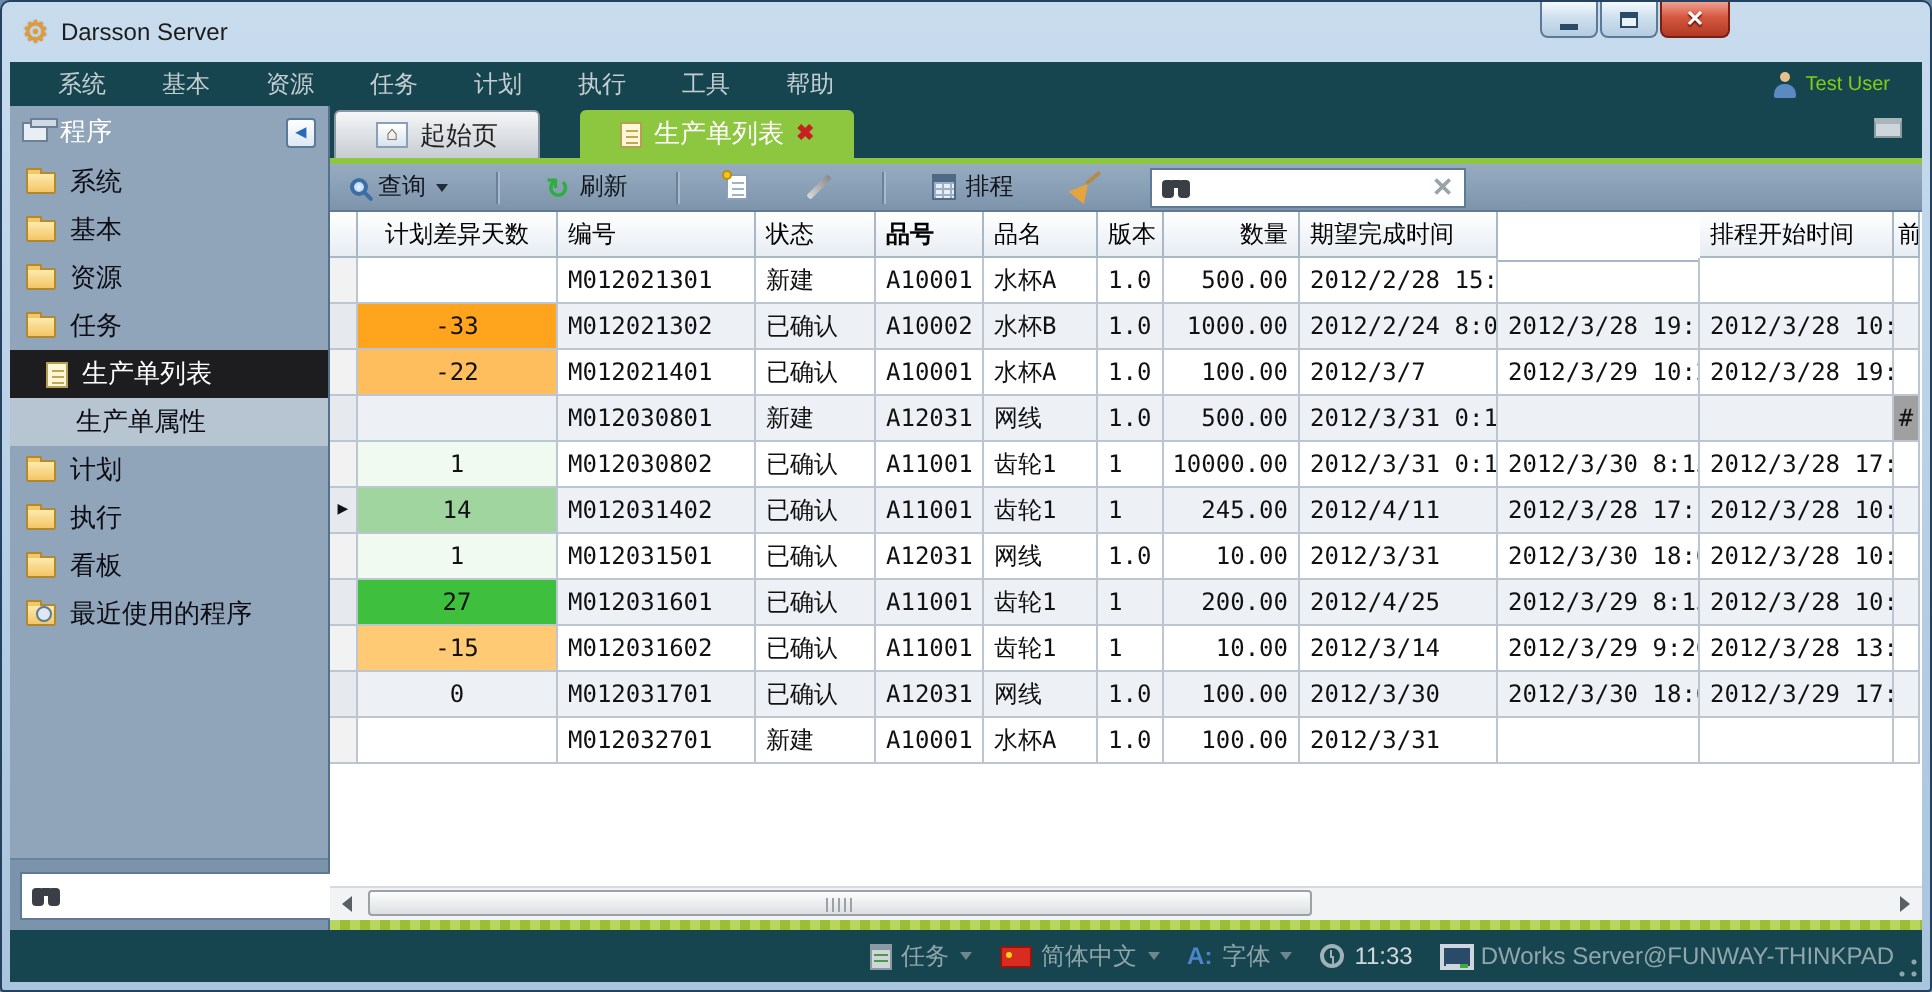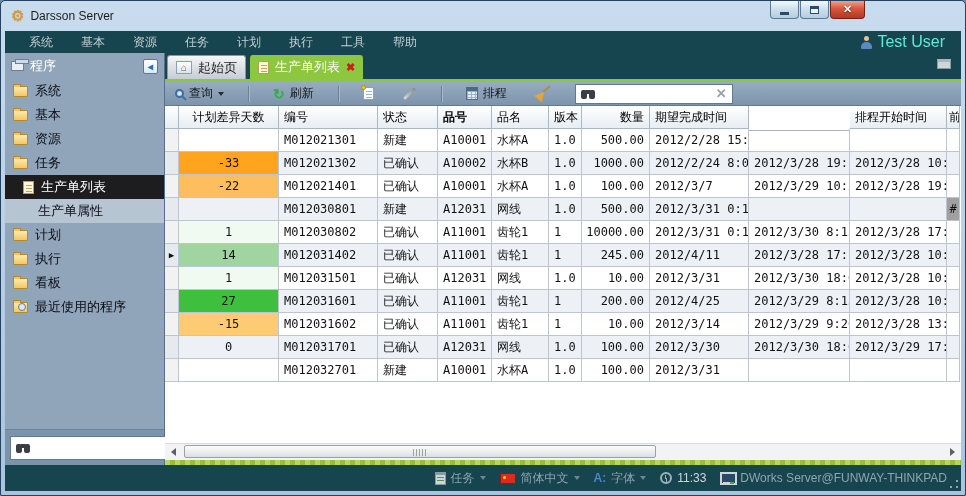--- a/index.html
+++ b/index.html
@@ -22,21 +22,21 @@
   .max-glyph { width:9px; height:8px; border:1px solid #2a4a66; border-top:3px solid #2a4a66; background:#e8f2fa; }
   .win-btn.close { width:35px; background:linear-gradient(#f0a090,#d6573f 45%,#b03a24); border-color:#7a2012;
     color:#fff; font-size:11px; font-weight:bold; text-shadow:0 1px 1px #601008; }
   
   .menubar { height:22px; background:#17454f; display:flex; align-items:center; padding:0 10px; }
   .menu-item { font-size:12px; color:#c3ced1; padding:0 14px; cursor:default; }
   .menu-right { margin-left:auto; display:flex; align-items:center; gap:5px; padding-right:6px; }
   .person-icon { width:11px; height:13px; position:relative; }
   .person-icon::before { content:""; position:absolute; top:0; left:3px; width:5px; height:5px; border-radius:50%; background:#e8c08a; }
   .person-icon::after { content:""; position:absolute; bottom:0; left:0; width:11px; height:7px; border-radius:5px 5px 1px 1px; background:#5a8ac0; }
-  .user-name { font-size:16px; color:#5eead4; }
+  .user-name { font-size:10px; color:#84cc16; }
   
   .content { flex:1; display:flex; min-height:0; }
   
   .sidebar { width:160px; background:#90a5ba; border-right:1px solid #54708c; display:flex; flex-direction:column; }
   .sidebar-header { height:26px; display:flex; align-items:center; padding:0 6px; gap:6px; }
   .winstack-icon { width:13px; height:10px; background:#e8eef4; border:1px solid #6a8097; position:relative; }
   .winstack-icon::before { content:""; position:absolute; top:-3px; left:3px; width:12px; height:3px; background:#cfdae4; border:1px solid #6a8097; }
   .sidebar-header-label { font-size:13px; color:#ffffff; flex:1; }
   .collapse-btn { width:15px; height:15px; background:linear-gradient(#ffffff,#dce8f2); border:1px solid #5a7a9a; border-radius:2px;
     font-size:10px; color:#2a6ab8; display:flex; align-items:center; justify-content:center; font-weight:bold; }
@@ -55,21 +55,21 @@
   .sidebar-search-panel { height:36px; background:#7b93ab; border-top:1px solid #6a849c; display:flex; align-items:center; padding:0 5px; }
   .sidebar-search-box { flex:1; height:24px; background:#fff; border:1px solid #5f7a94; display:flex; align-items:center; padding:0 5px; gap:5px; }
   .sidebar-search-box input { flex:1; border:none; outline:none; font-size:12px; min-width:0; }
   .bino-icon { width:15px; height:10px; position:relative; flex:none; }
   .bino-icon::before { content:""; position:absolute; left:0; top:1px; width:6px; height:9px; background:#3a3f45; border-radius:2px; box-shadow:8px 0 0 #3a3f45; }
   .bino-icon::after { content:""; position:absolute; left:5px; top:1px; width:4px; height:4px; background:#3a3f45; }
   .x-glyph { color:#9aa2aa; font-size:13px; font-weight:bold; line-height:1; cursor:pointer; }
   
   .main { flex:1; display:flex; flex-direction:column; min-width:0; background:#fff; }
   .tabstrip { height:29px; background:#17454f; display:flex; align-items:flex-end; border-bottom:3px solid #8dc63f; padding-left:2px; position:relative; }
-  .tab { height:24px; display:flex; align-items:center; gap:6px; padding:0 8px; font-size:13px; border-radius:3px 3px 0 0; margin-right:4px; cursor:default; }
+  .tab { height:24px; display:flex; align-items:center; gap:6px; padding:0 20px; font-size:13px; border-radius:3px 3px 0 0; margin-right:20px; cursor:default; }
   .tab.inactive { background:linear-gradient(#f5f6f7,#c6ccd2); color:#222; border:1px solid #8a98a4; border-bottom:none; }
   .tab.active { background:#8dc63f; color:#ffffff; }
   .home-icon { width:16px; height:13px; background:linear-gradient(#ffffff,#d8e4ee); border:1px solid #8aa0b8; display:flex; align-items:center; justify-content:center; }
   .home-icon::after { content:"⌂"; font-size:10px; color:#7a5030; line-height:1; }
   .tab-close { color:#c62020; font-size:11px; font-weight:bold; line-height:1; cursor:pointer; }
   .tablist-icon { position:absolute; right:10px; top:6px; width:14px; height:10px; background:#cfd6db; border:1px solid #8a98a0; border-top:3px solid #aab4bb; }
   
   .toolbar { height:24px; background:linear-gradient(#97acc1,#7d94ab); border-bottom:1px solid #5f7a92; display:flex; align-items:center; padding:0 6px; gap:20px; }
   .tool-btn { display:flex; align-items:center; gap:5px; font-size:12px; color:#12161c; padding:2px 4px; cursor:pointer; }
   .tool-sep { width:1px; height:16px; background:#69829a; box-shadow:1px 0 0 #a8bacb; }

